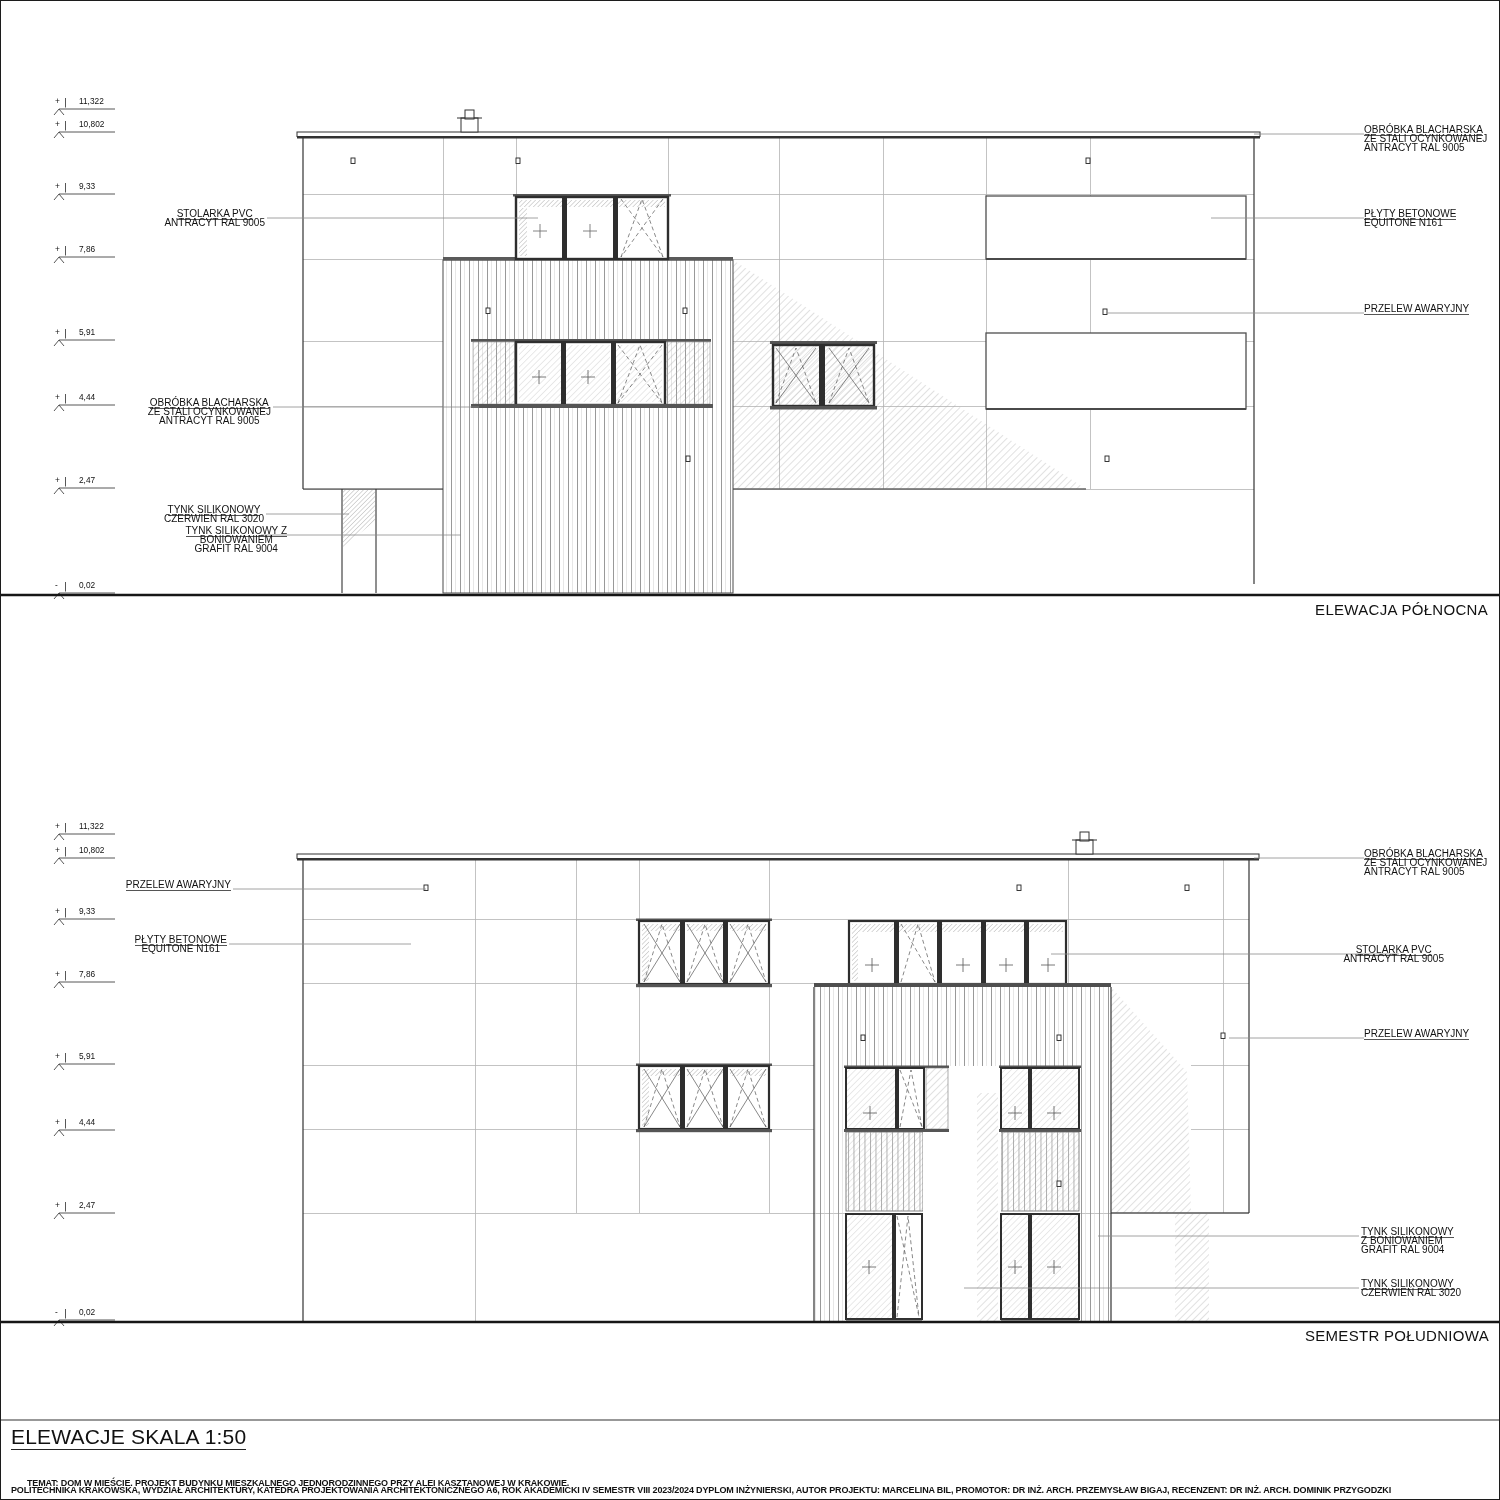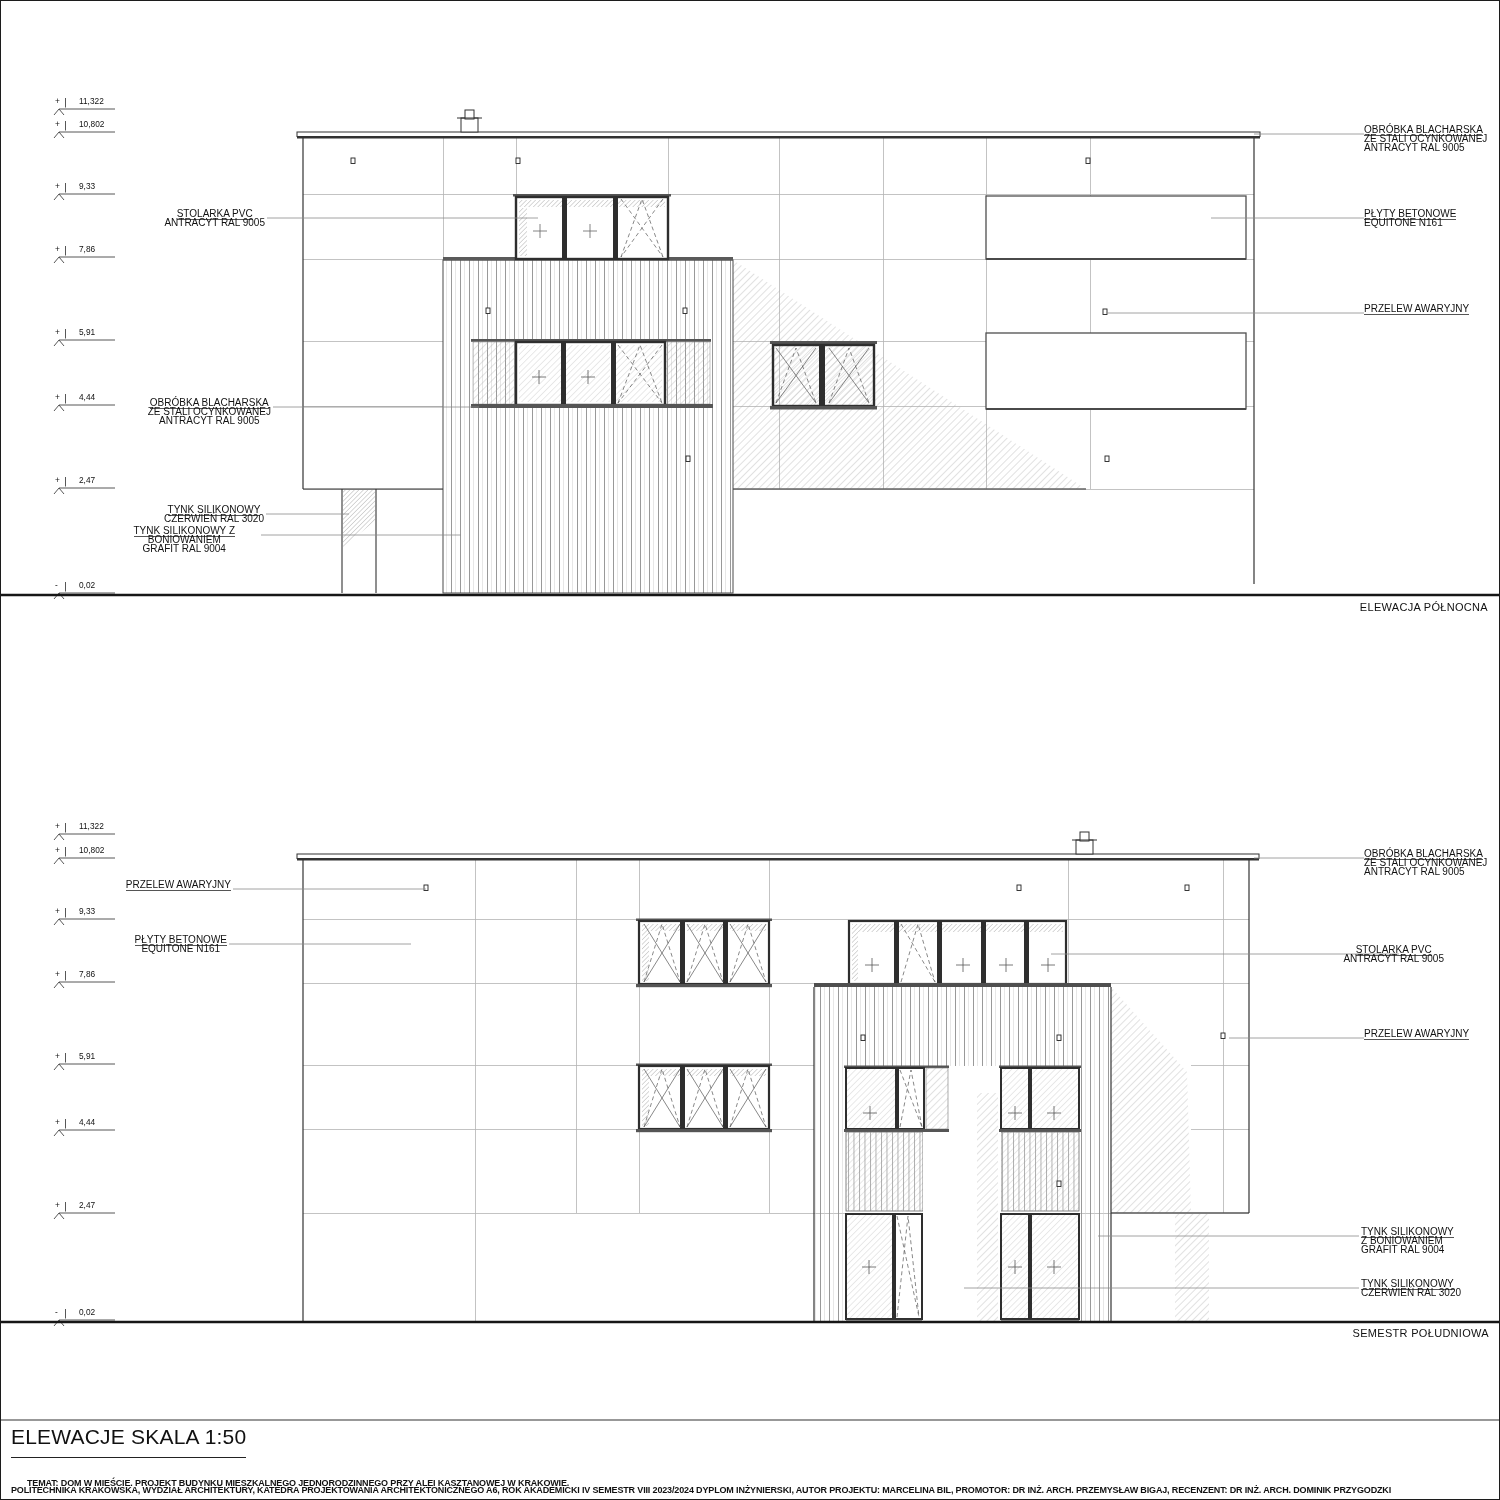--- a/index.html
+++ b/index.html
@@ -9,23 +9,23 @@
   svg.draw{position:absolute;left:0;top:0;}
   
   .ann{position:absolute;font-size:10px;line-height:9.2px;white-space:nowrap;color:#111;}
   .ann.ral{text-align:center;}
   .ann .ln{display:block;}
   .ann .u{border-bottom:0.9px solid #555;padding-bottom:0px;}
   
   .lvl{position:absolute;height:12px;font-size:8.3px;line-height:11px;display:flex;color:#111;}
   .lvl .s{width:7px;}
   .lvl .v{margin-left:17px;}
-  .elev-name{position:absolute;font-size:11px;letter-spacing:0.3px;color:#111;white-space:nowrap;}
+  .elev-name{position:absolute;font-size:15px;letter-spacing:0.3px;color:#111;white-space:nowrap;}
   .title{position:absolute;left:10px;top:1424px;font-size:21px;letter-spacing:0.2px;
-         border-bottom:1.4px solid #222;padding-bottom:8px;color:#111;}
+         border-bottom:1.4px solid #222;padding-bottom:0;color:#111;}
   .footer-line{position:absolute;left:10px;font-size:9px;font-weight:700;letter-spacing:-0.15px;
          white-space:nowrap;color:#111;}
   .f1{top:1484px;} .f2{top:1477px;margin-left:16px;}
 </style>
 </head>
 <body>
 
 <div class="sheet">
 
 <svg class="draw" width="1500" height="1500" viewBox="0 0 1500 1500">
@@ -459,21 +459,21 @@
 </div>
 <div class="ann ral" style="right:1228px;top:397px">
   <span class="ln"><span class="u">OBRÓBKA BLACHARSKA</span></span>
   <span class="ln">ZE STALI OCYNKOWANEJ</span>
   <span class="ln">ANTRACYT RAL 9005</span>
 </div>
 <div class="ann ral" style="right:1235px;top:504px">
   <span class="ln"><span class="u">TYNK SILIKONOWY</span></span>
   <span class="ln">CZERWIEŃ RAL 3020</span>
 </div>
-<div class="ann ral" style="right:1264px;top:525px">
+<div class="ann ral" style="right:1212px;top:525px">
   <span class="ln"><span class="u">TYNK SILIKONOWY Z</span></span>
   <span class="ln">BONIOWANIEM</span>
   <span class="ln">GRAFIT RAL 9004</span>
 </div>
 
 <div class="ann" style="left:1363px;top:124px">
   <span class="ln"><span class="u">OBRÓBKA BLACHARSKA</span></span>
   <span class="ln">ZE STALI OCYNKOWANEJ</span>
   <span class="ln">ANTRACYT RAL 9005</span>
 </div>

